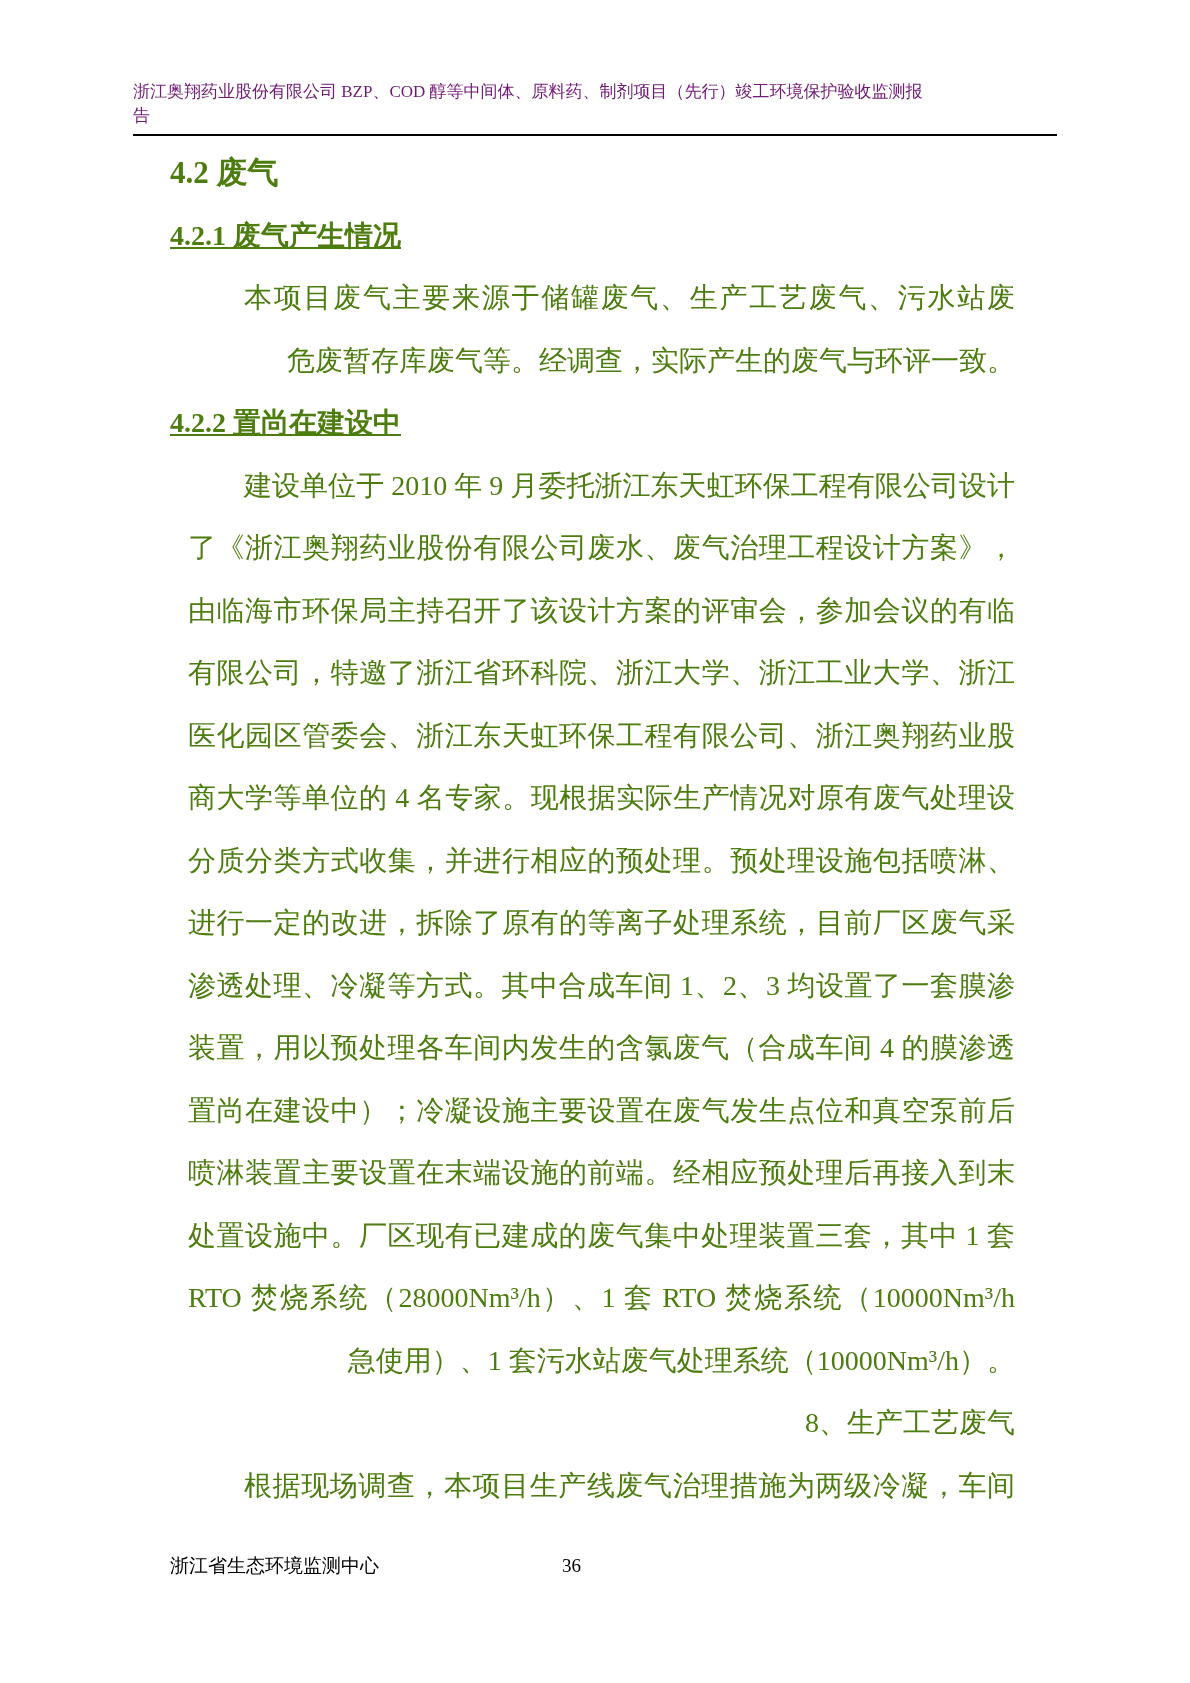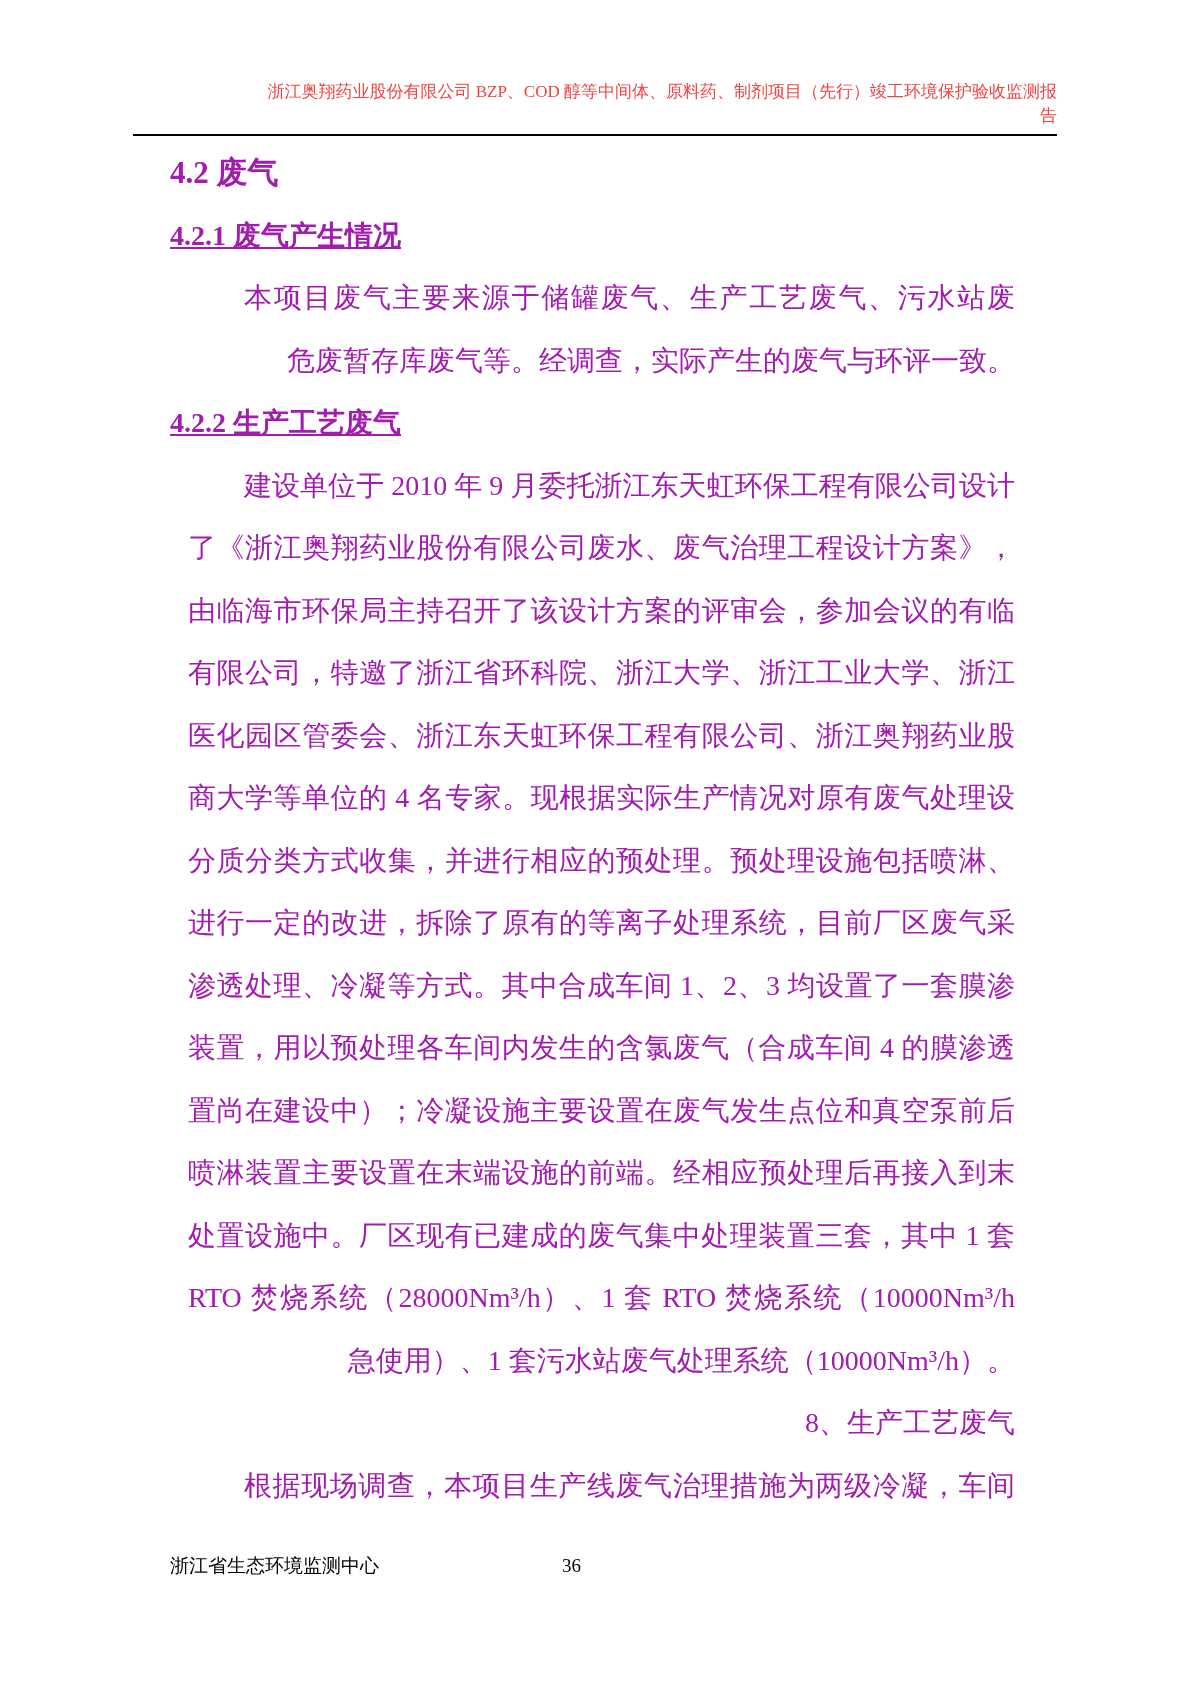--- a/index.html
+++ b/index.html
@@ -21,41 +21,41 @@
     background: #ffffff;
   }
   
   .page-header {
     position: absolute;
     top: 80px;
     left: 133px;
     right: 133px;
     border-bottom: 2px solid #000000;
     padding-bottom: 6px;
-    text-align: right;
+    text-align: left;
     font-size: 17px;
     line-height: 24px;
-    color: #ef4444;
+    color: #701a75;
   }
   .page-header .hline {
     display: block;
   }
   
   .doc-body {
     position: absolute;
     top: 142px;
     left: 170px;
     width: 845px;
   }
   .block {
     height: 62.5px;
     line-height: 62.5px;
     font-size: 28px;
     white-space: nowrap;
-    color: #a21caf;
+    color: #4d7c0f;
   }
   .block.h1 {
     font-size: 31px;
     font-weight: bold;
   }
   .block.h2 {
     font-size: 28px;
     font-weight: bold;
     text-decoration: underline;
   }
@@ -104,21 +104,21 @@
   <div class="page-header">
     <span class="hline">浙江奥翔药业股份有限公司 BZP、COD 醇等中间体、原料药、制剂项目（先行）竣工环境保护验收监测报</span>
     <span class="hline">告</span>
   </div>
 
   <div class="doc-body">
       <div class="block h1">4.2 废气</div>
       <div class="block h2">4.2.1 废气产生情况</div>
       <div class="block line indent fill">本项目废气主要来源于储罐废气、生产工艺废气、污水站废气、</div>
       <div class="block line">危废暂存库废气等。经调查，实际产生的废气与环评一致。</div>
-      <div class="block h2">4.2.2 生产工艺废气</div>
+      <div class="block h2">4.2.2 置尚在建设中</div>
       <div class="block line indent fill">建设单位于 2010 年 9 月委托浙江东天虹环保工程有限公司设计</div>
       <div class="block line fill">了《浙江奥翔药业股份有限公司废水、废气治理工程设计方案》，并</div>
       <div class="block line fill">由临海市环保局主持召开了该设计方案的评审会，参加会议的有临海</div>
       <div class="block line fill">有限公司，特邀了浙江省环科院、浙江大学、浙江工业大学、浙江工</div>
       <div class="block line fill">医化园区管委会、浙江东天虹环保工程有限公司、浙江奥翔药业股份</div>
       <div class="block line fill">商大学等单位的 4 名专家。现根据实际生产情况对原有废气处理设施</div>
       <div class="block line fill">分质分类方式收集，并进行相应的预处理。预处理设施包括喷淋、膜</div>
       <div class="block line fill">进行一定的改进，拆除了原有的等离子处理系统，目前厂区废气采取</div>
       <div class="block line fill">渗透处理、冷凝等方式。其中合成车间 1、2、3 均设置了一套膜渗透</div>
       <div class="block line fill">装置，用以预处理各车间内发生的含氯废气（合成车间 4 的膜渗透装</div>

